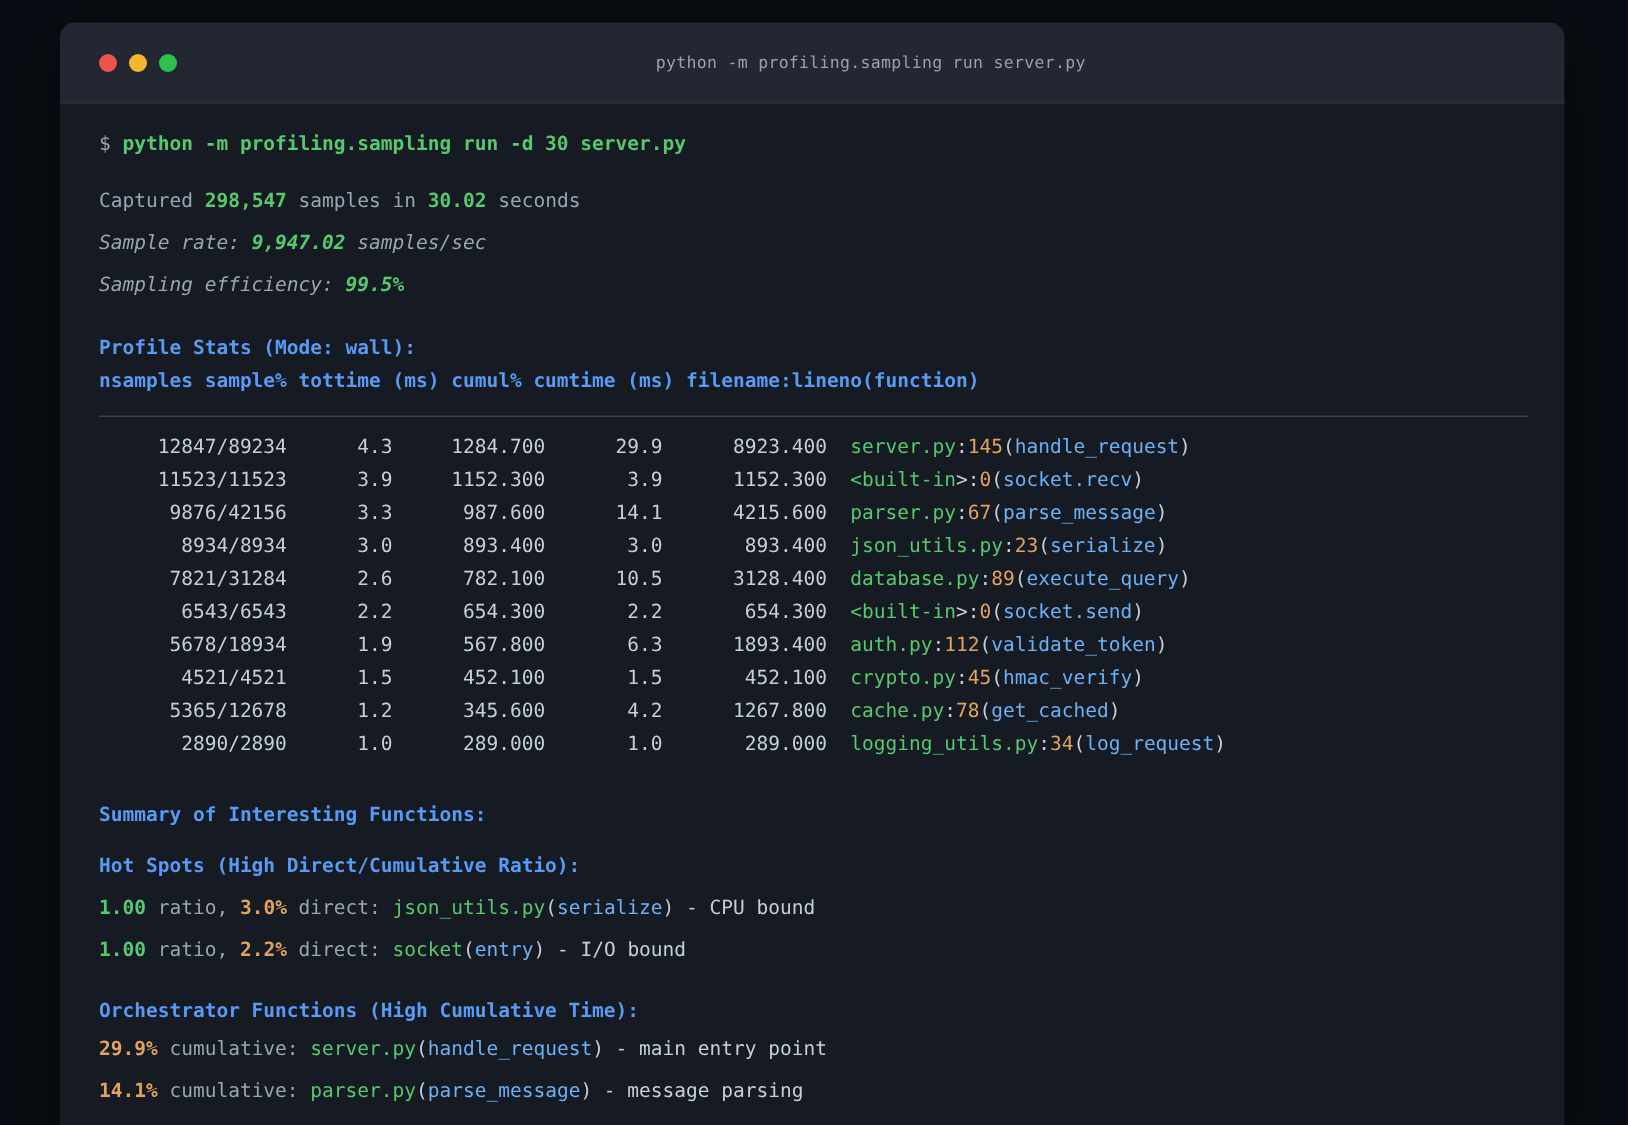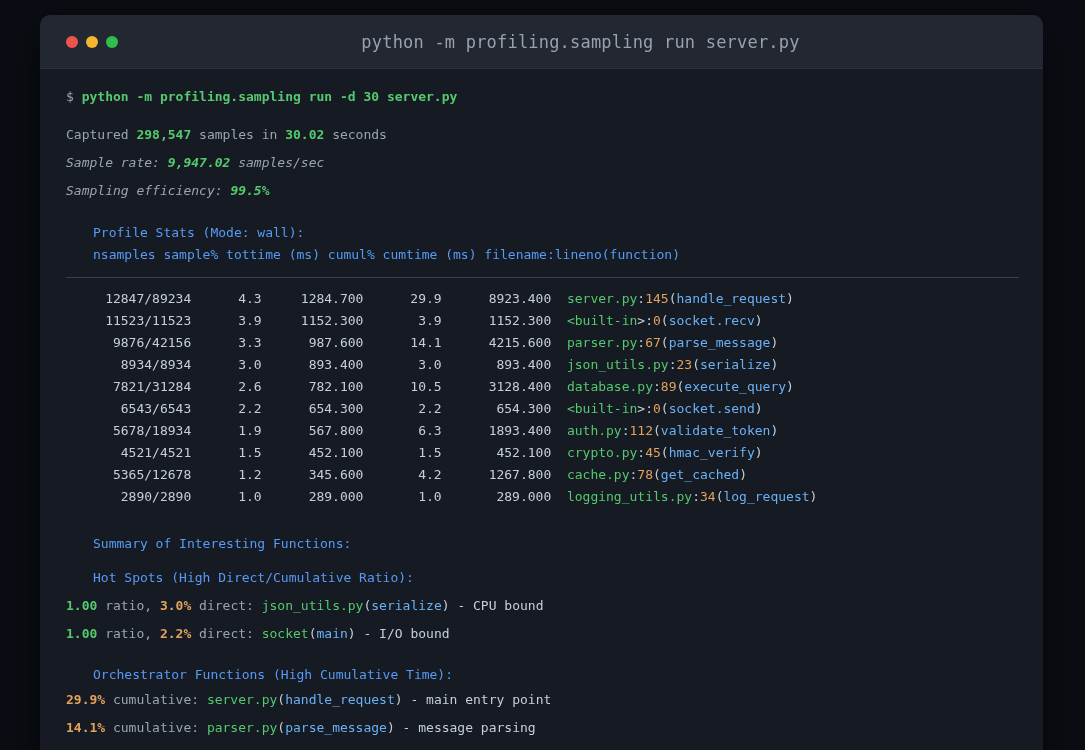--- a/index.html
+++ b/index.html
@@ -18,39 +18,39 @@
     height:53px;background:var(--bg_titlebar,#222731);
     border-bottom:1px solid var(--border_titlebar,#2c323c);
     display:flex;align-items:center;
   }
   .lights{display:flex;gap:8px;padding-left:26px;align-items:center;}
   .light{width:12px;height:12px;border-radius:50%;display:inline-block;cursor:pointer;}
   .light.red{background:var(--light_red,#ee544d);}
   .light.yellow{background:var(--light_yellow,#f3b62f);}
   .light.green{background:var(--light_green,#2ec04d);}
   .title{
-    flex:1;text-align:center;font-size:17px;letter-spacing:.2px;
+    flex:1;text-align:center;font-size:11px;letter-spacing:.2px;
     color:var(--title_text,#98a2ad);
   }
   .content{padding:17px 24px 20px 26px;}
   .line{
     white-space:pre;font-size:13px;line-height:22px;
     color:var(--text_dim,#9aa5b1);
   }
   .divider{height:1px;background:var(--divider,#39404b);margin:11px 0 10px 0;}
   
   .t-dim{color:var(--text_dim,#9aa5b1);}
   .t-p,.t-num{color:var(--text_bright,#c6cfd9);}
   .t-cmd{color:var(--green,#55c96d);font-weight:bold;}
   .t-val{color:var(--green,#55c96d);font-weight:bold;}
   .t-file{color:var(--green,#55c96d);}
   .t-line{color:var(--orange,#e3a35c);}
   .t-pct{color:var(--orange,#e3a35c);font-weight:bold;}
   .t-fn{color:var(--blue_fn,#6bb1f5);}
-  .t-hdr{color:var(--blue_hdr,#579bf5);font-weight:normal;margin-left:27px;}
+  .t-hdr{color:var(--blue_hdr,#579bf5);font-weight:bold;}
   
   .m-lg{margin-top:16px;}
   .m-sm{margin-top:6px;font-style:italic;}
   .m-xl{margin-top:20px;}
   .m-sum{margin-top:25px;}
   .m-sec{margin-top:12px;}
   .m-orc{margin-top:19px;}
   .m-it1{margin-top:3px;}
   .m-it{margin-top:6px;}
 </style>
@@ -87,19 +87,19 @@
         <div class="line"><span class="t-num">      5678/18934      1.9      567.800       6.3      1893.400  </span><span class="t-file">auth.py</span><span class="t-p">:</span><span class="t-line">112</span><span class="t-p">(</span><span class="t-fn">validate_token</span><span class="t-p">)</span></div>
         <div class="line"><span class="t-num">       4521/4521      1.5      452.100       1.5       452.100  </span><span class="t-file">crypto.py</span><span class="t-p">:</span><span class="t-line">45</span><span class="t-p">(</span><span class="t-fn">hmac_verify</span><span class="t-p">)</span></div>
         <div class="line"><span class="t-num">      5365/12678      1.2      345.600       4.2      1267.800  </span><span class="t-file">cache.py</span><span class="t-p">:</span><span class="t-line">78</span><span class="t-p">(</span><span class="t-fn">get_cached</span><span class="t-p">)</span></div>
         <div class="line"><span class="t-num">       2890/2890      1.0      289.000       1.0       289.000  </span><span class="t-file">logging_utils.py</span><span class="t-p">:</span><span class="t-line">34</span><span class="t-p">(</span><span class="t-fn">log_request</span><span class="t-p">)</span></div>
       </div>
 
     <div class="line m-sum t-hdr">Summary of Interesting Functions:</div>
 
     <div class="line m-sec t-hdr">Hot Spots (High Direct/Cumulative Ratio):</div>
     <div class="line m-it"><span class="t-val">1.00</span><span class="t-dim"> ratio, </span><span class="t-pct">3.0%</span><span class="t-dim"> direct: </span><span class="t-file">json_utils.py</span><span class="t-p">(</span><span class="t-fn">serialize</span><span class="t-p">)</span><span class="t-p"> - CPU bound</span></div>
-    <div class="line m-it"><span class="t-val">1.00</span><span class="t-dim"> ratio, </span><span class="t-pct">2.2%</span><span class="t-dim"> direct: </span><span class="t-file">socket</span><span class="t-p">(</span><span class="t-fn">main</span><span class="t-p">)</span><span class="t-p"> - I/O bound</span></div>
+    <div class="line m-it"><span class="t-val">1.00</span><span class="t-dim"> ratio, </span><span class="t-pct">2.2%</span><span class="t-dim"> direct: </span><span class="t-file">socket</span><span class="t-p">(</span><span class="t-fn">entry</span><span class="t-p">)</span><span class="t-p"> - I/O bound</span></div>
 
     <div class="line m-orc t-hdr">Orchestrator Functions (High Cumulative Time):</div>
     <div class="line m-it1"><span class="t-pct">29.9%</span><span class="t-dim"> cumulative: </span><span class="t-file">server.py</span><span class="t-p">(</span><span class="t-fn">handle_request</span><span class="t-p">)</span><span class="t-p"> - main entry point</span></div>
     <div class="line m-it"><span class="t-pct">14.1%</span><span class="t-dim"> cumulative: </span><span class="t-file">parser.py</span><span class="t-p">(</span><span class="t-fn">parse_message</span><span class="t-p">)</span><span class="t-p"> - message parsing</span></div>
   </div>
 </div>
 
 </body></html>

